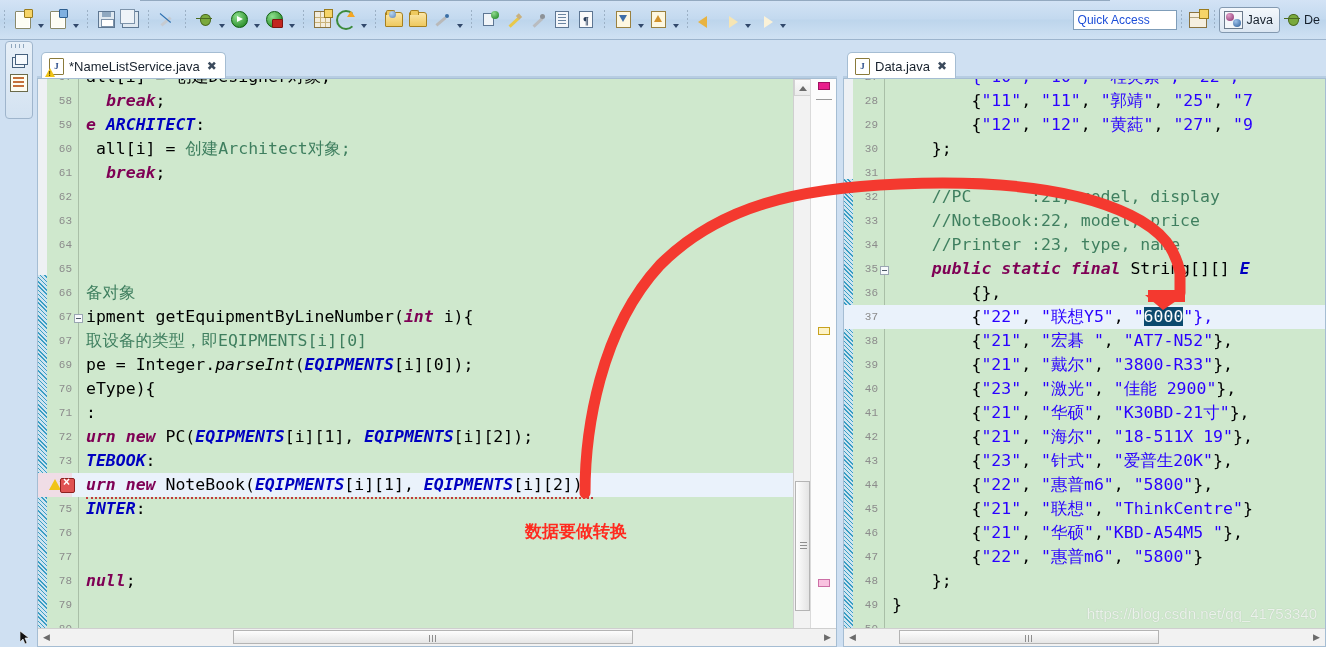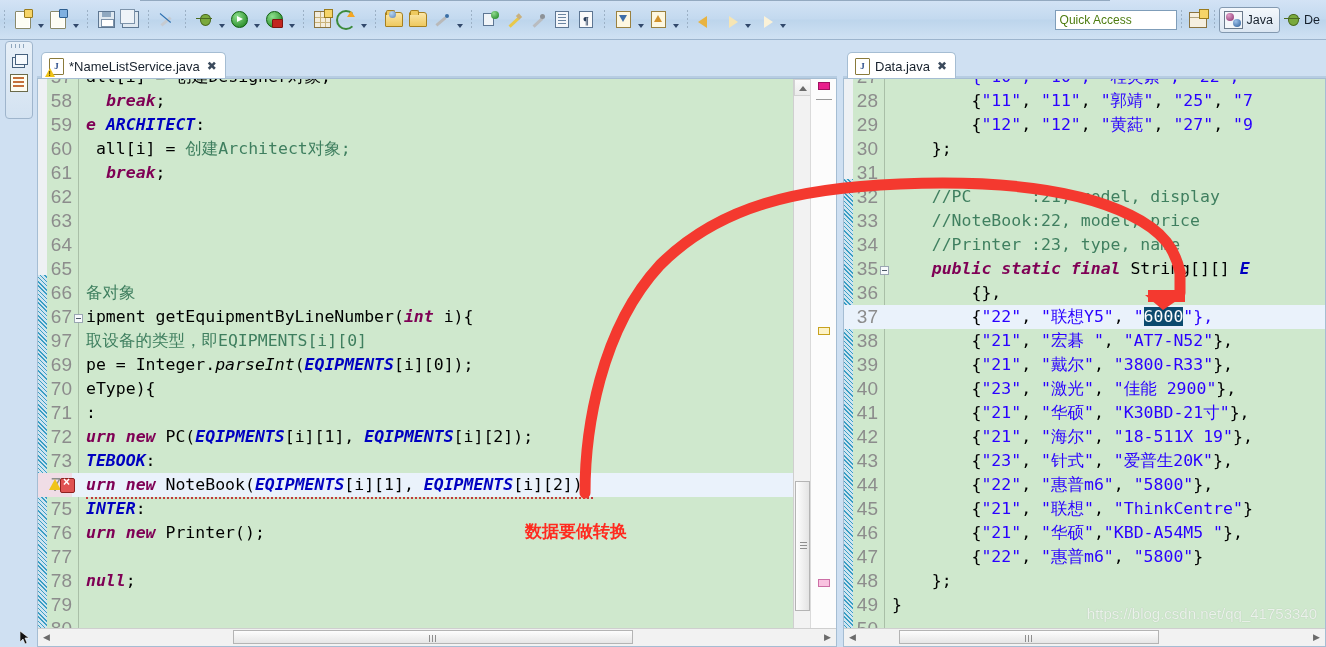--- a/index.html
+++ b/index.html
@@ -85,22 +85,22 @@
   .ic-pin:after{content:"";position:absolute;right:-1px;top:-1px;width:8px;height:8px;border-radius:50%;background:radial-gradient(circle at 35% 30%,#8fd98f,#15801b);}
   .ic-newwin{width:16px;height:14px;border:1px solid #8a7340;background:#f5efe0;}
   .ic-newwin:before{content:"";position:absolute;left:0;top:4px;width:16px;height:1px;background:#b0a27c;}
   .ic-newwin:after{content:"";position:absolute;right:-3px;top:-4px;width:8px;height:8px;background:#f6d468;border:1px solid #9a7b1d;}
   .ic-javaper{width:17px;height:16px;border:1px solid #6b7a8c;background:#f4f7fa;position:relative;}
   .ic-javaper:before{content:"";position:absolute;left:1px;top:1px;width:8px;height:8px;border-radius:50%;
     background:radial-gradient(circle at 35% 30%,#e0a0c8,#8a2f6e);}
   .ic-javaper:after{content:"";position:absolute;right:1px;bottom:1px;width:8px;height:8px;border-radius:50%;
     background:radial-gradient(circle at 35% 30%,#9dc1ea,#2d5d98);}
   #quick-access{
-    width:122px;height:20px;background:#fff;border:1px solid #7f9db9;
-    font-size:12px;color:#4d7c0f;padding:1px 4px;box-sizing:border-box;
+    width:104px;height:20px;background:#fff;border:1px solid #7f9db9;
+    font-size:12px;color:#1d4ed8;padding:1px 4px;box-sizing:border-box;
     display:flex;align-items:center;
   }
   #toolbar-right{margin-left:auto;display:flex;align-items:center;height:32px;}
   .persp-btn{
     display:flex;align-items:center;gap:4px;height:24px;padding:0 6px 0 4px;
     border:1px solid #8399b0;border-radius:3px;background:linear-gradient(#f4f8fc,#dbe6f2);
     font-size:12.5px;color:#16202c;
   }
   .persp-btn.flat{border:none;background:transparent;}
   
@@ -143,21 +143,21 @@
   }
   #code-left{height:569px;}
   #code-right{height:569px;}
   .gutter-strip{position:absolute;left:0;top:0;bottom:0;width:9px;background:#eef1f4;}
   .gutter-mark{position:absolute;left:0;width:9px;
     background:repeating-linear-gradient(45deg,#3a9ec4 0 1px,#cfe4f0 1px 3px);}
   .lines{position:absolute;left:0;top:0;right:0;bottom:0;}
   .ln{position:relative;height:24px;line-height:24px;white-space:pre;
       font-family:"DejaVu Sans Mono","Liberation Mono",monospace;font-size:16.5px;}
   .num{position:absolute;left:0;width:34px;text-align:right;color:#8c8c8c;
-       font-family:Liberation Sans, sans-serif;font-size:19px;}
+       font-family:Liberation Mono, monospace;font-size:11px;}
   .num.err{background:#f0dde6;color:#8c8c8c;}
   .codetext{position:absolute;left:48px;top:0;white-space:pre;}
   .ln.hl{background:#eaf2fb;}
   .vsep{position:absolute;left:40px;top:0;bottom:0;width:1px;background:#a9bfa7;}
   
   .kw{color:#7f0055;font-weight:bold;font-style:italic;}
   .fld{color:#0000c0;font-style:italic;font-weight:bold;}
   .cmt{color:#3f7f5f;}
   .str{color:#2a00ff;}
   .pln{color:#000;}
@@ -415,21 +415,21 @@
         <div class="ln"><span class="num">66</span><span class="codetext"><span class="cmt">备对象</span></span></div>
         <div class="ln"><span class="num">67</span><span class="foldmark"></span><span class="codetext"><span class="pln">ipment getEquipmentByLineNumber(</span><span class="kw">int</span><span class="pln"> i){</span></span></div>
         <div class="ln"><span class="num">97</span><span class="codetext"><span class="cmt">取设备的类型，即</span><span class="cmt">EQIPMENTS[i][0]</span></span></div>
         <div class="ln"><span class="num">69</span><span class="codetext"><span class="pln">pe = Integer.</span><span class="meth">parseInt</span><span class="pln">(</span><span class="fld">EQIPMENTS</span><span class="pln">[i][0]);</span></span></div>
         <div class="ln"><span class="num">70</span><span class="codetext"><span class="pln">eType){</span></span></div>
         <div class="ln"><span class="num">71</span><span class="codetext"><span class="pln">:</span></span></div>
         <div class="ln"><span class="num">72</span><span class="codetext"><span class="kw">urn </span><span class="kw">new</span><span class="pln"> PC(</span><span class="fld">EQIPMENTS</span><span class="pln">[i][1], </span><span class="fld">EQIPMENTS</span><span class="pln">[i][2]);</span></span></div>
         <div class="ln"><span class="num">73</span><span class="codetext"><span class="fld">TEBOOK</span><span class="pln">:</span></span></div>
         <div class="ln hl"><span class="num err">74</span><span class="warnmark"></span><span class="errmark"></span><span class="codetext squig"><span class="kw">urn </span><span class="kw">new</span><span class="pln"> NoteBook(</span><span class="fld">EQIPMENTS</span><span class="pln">[i][1], </span><span class="fld">EQIPMENTS</span><span class="pln">[i][2]);</span></span></div>
         <div class="ln"><span class="num">75</span><span class="codetext"><span class="fld">INTER</span><span class="pln">:</span></span></div>
-        <div class="ln"><span class="num">76</span><span class="codetext"><span class="kw">urn </span><span class="kw">new</span><span class="pln"> Printer();</span></span></div>
+        <div class="ln"><span class="num">76</span></div>
         <div class="ln"><span class="num">77</span><span class="codetext"></span></div>
         <div class="ln"><span class="num">78</span><span class="codetext"><span class="kw">null</span><span class="pln">;</span></span></div>
         <div class="ln"><span class="num">79</span><span class="codetext"></span></div>
         <div class="ln"><span class="num">80</span><span class="codetext"></span></div>
       </div>
     <div class="vscroll">
       <div class="arrowbtn up">
           <i></i>
         </div>
       <div class="vthumb" style="top:402px;height:130px;"></div>

